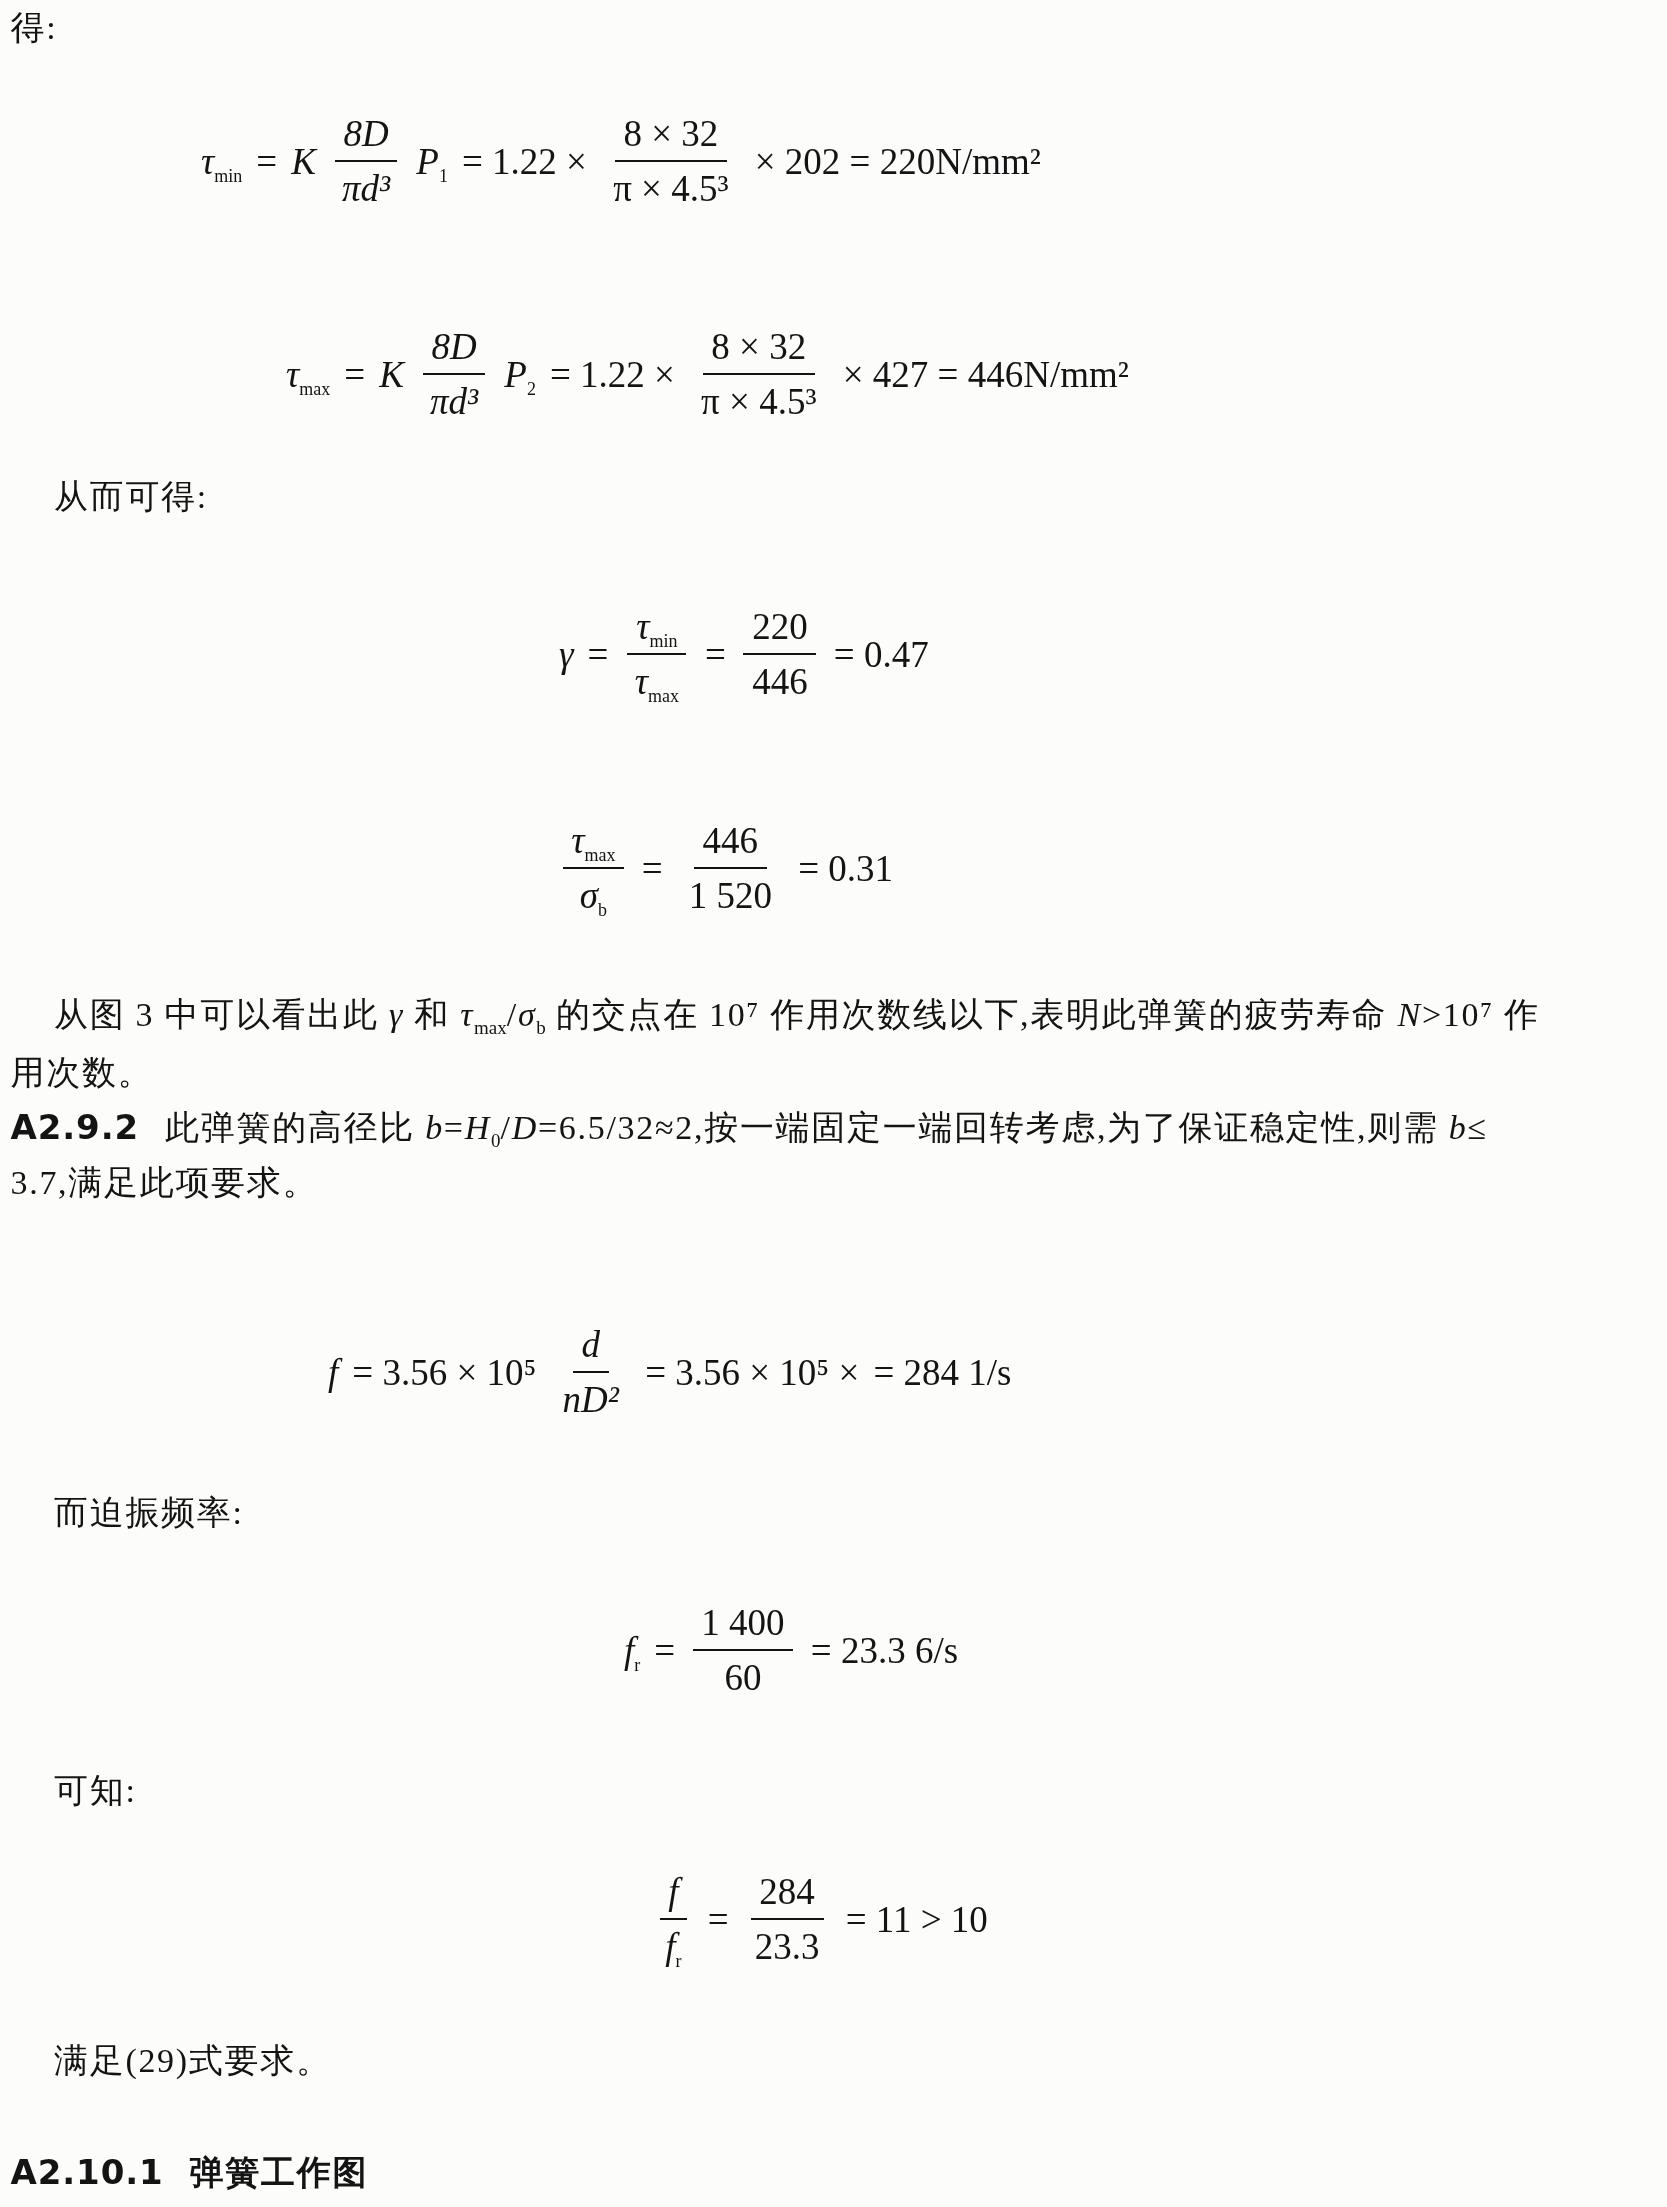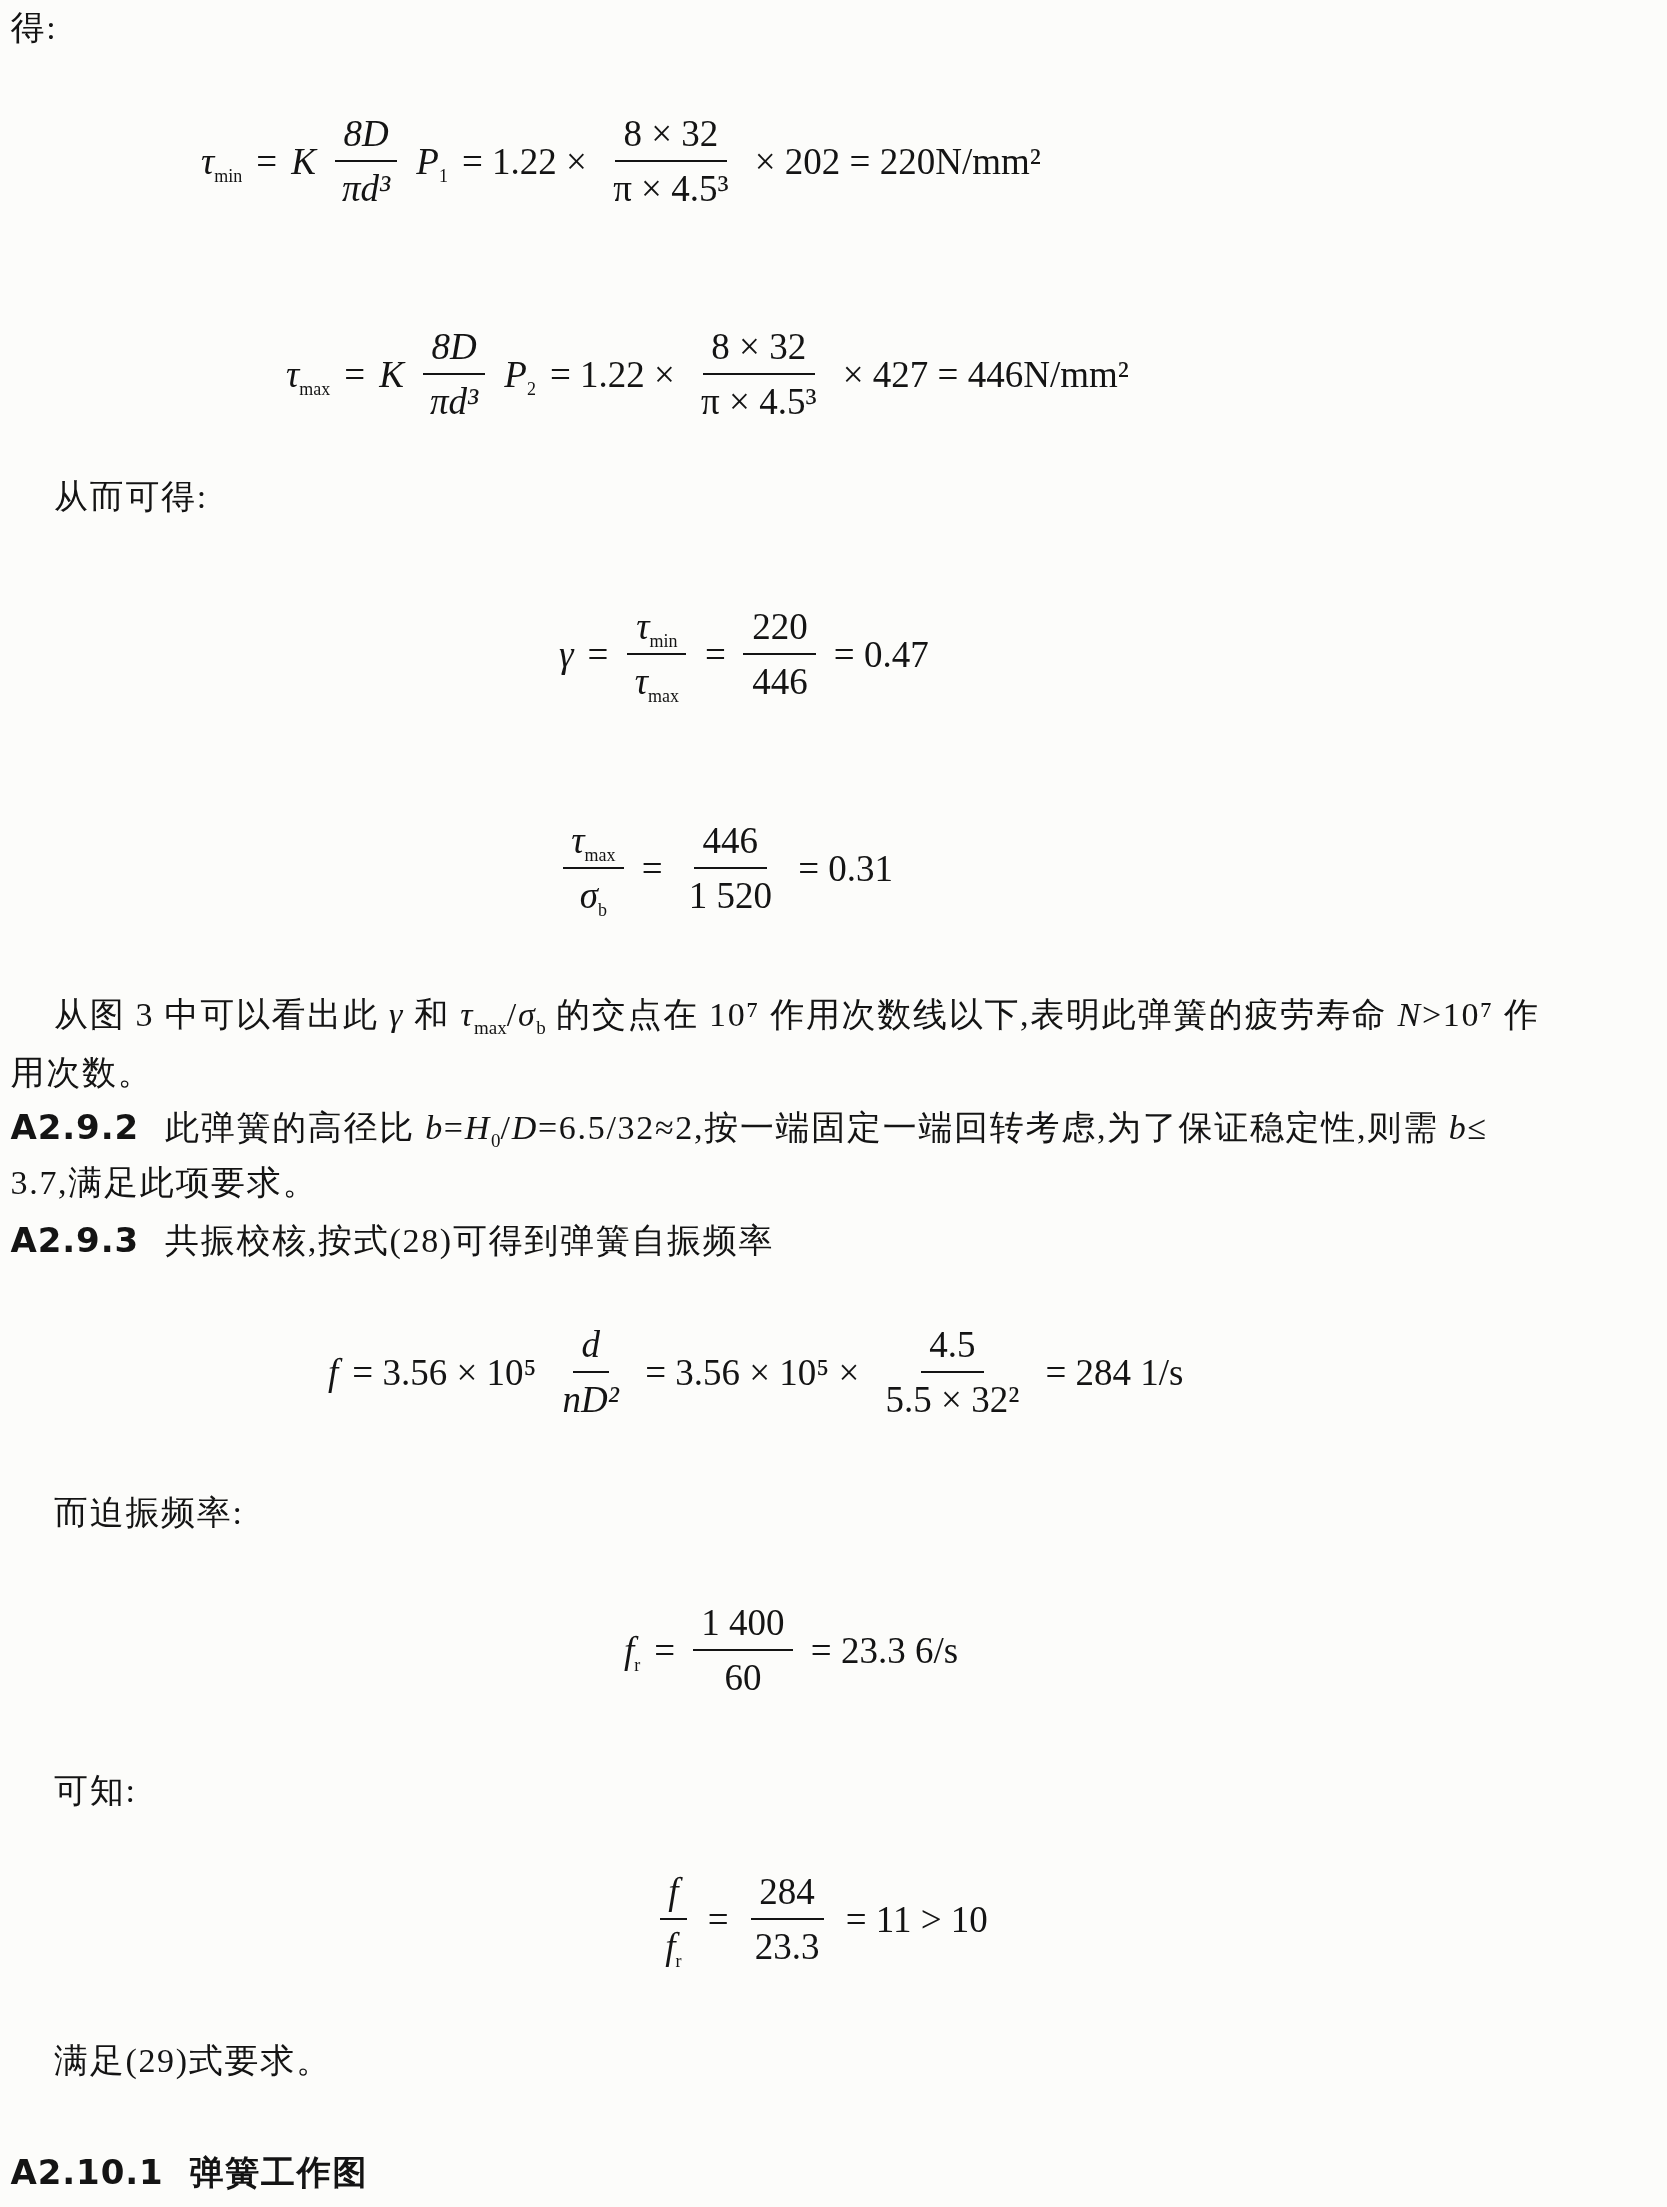--- a/index.html
+++ b/index.html
@@ -137,36 +137,29 @@
     <span>用次数。</span>
   </div>
 
   <div class="text" style="left:10.5px;top:1106px">
     <span class="label">A2.9.2</span><span>此弹簧的高径比 </span><i class="mv">b</i><span>=</span><i class="mv">H</i><sub>0</sub><span>/</span><i class="mv">D</i><span>=6.5/32≈2,按一端固定一端回转考虑,为了保证稳定性,则需 </span><i class="mv">b</i><span>≤</span>
   </div>
   <div class="text" style="left:10.5px;top:1162px">
     <span>3.7,满足此项要求。</span>
   </div>
 
-  <div class="text" style="left:10.5px;top:1219px">
-    <span class="label">A2.9.3</span><span>共振校核,按式(28)可得到弹簧自振频率</span>
-  </div>
 
   <div class="formula" style="left:328px;top:1323px">
     <span class="tok"><i class="mv">f</i></span>
     <span class="tok">= 3.56 × 10⁵</span>
     <span class="frac">
         <span class="num mv">d</span>
         <span class="den mv">nD²</span>
       </span>
     <span class="tok">= 3.56 × 10⁵ ×</span>
-    <span class="frac">
-        <span class="num">4.5</span>
-        <span class="den">5.5 × 32²</span>
-      </span>
     <span class="tok">= 284 1/s</span>
   </div>
 
   <div class="text" style="left:54px;top:1492px">
     <span>而迫振频率:</span>
   </div>
 
   <div class="formula" style="left:624px;top:1601px">
     <span class="tok"><i class="mv">f</i><sub>r</sub></span>
     <span class="tok">=</span>

